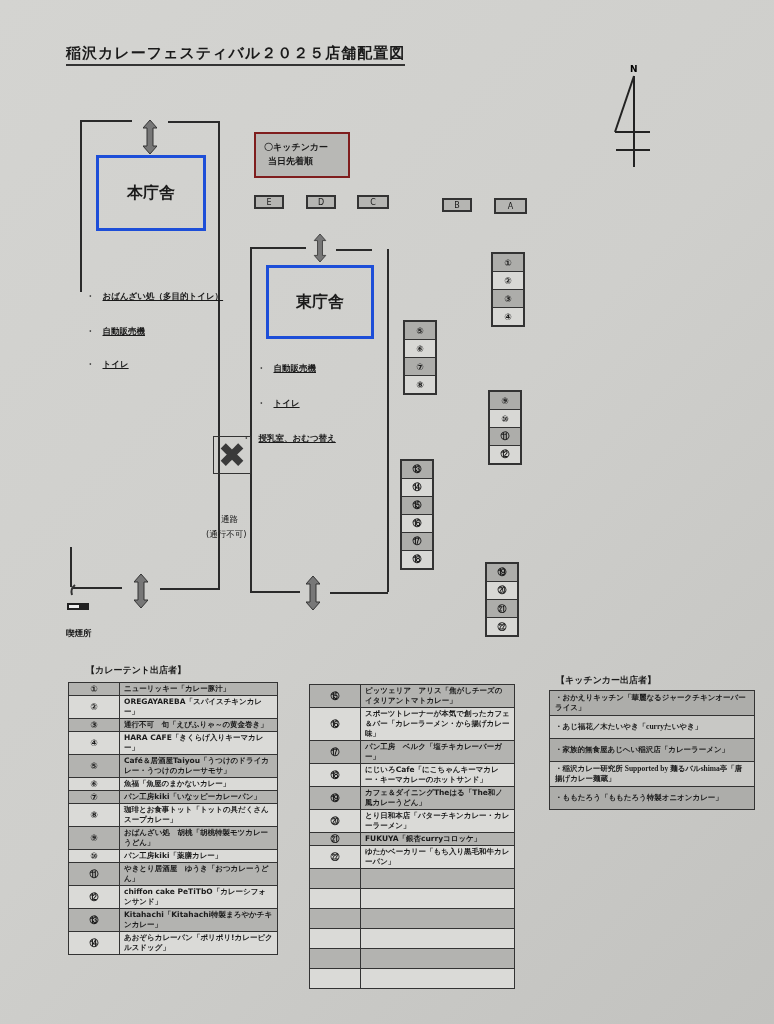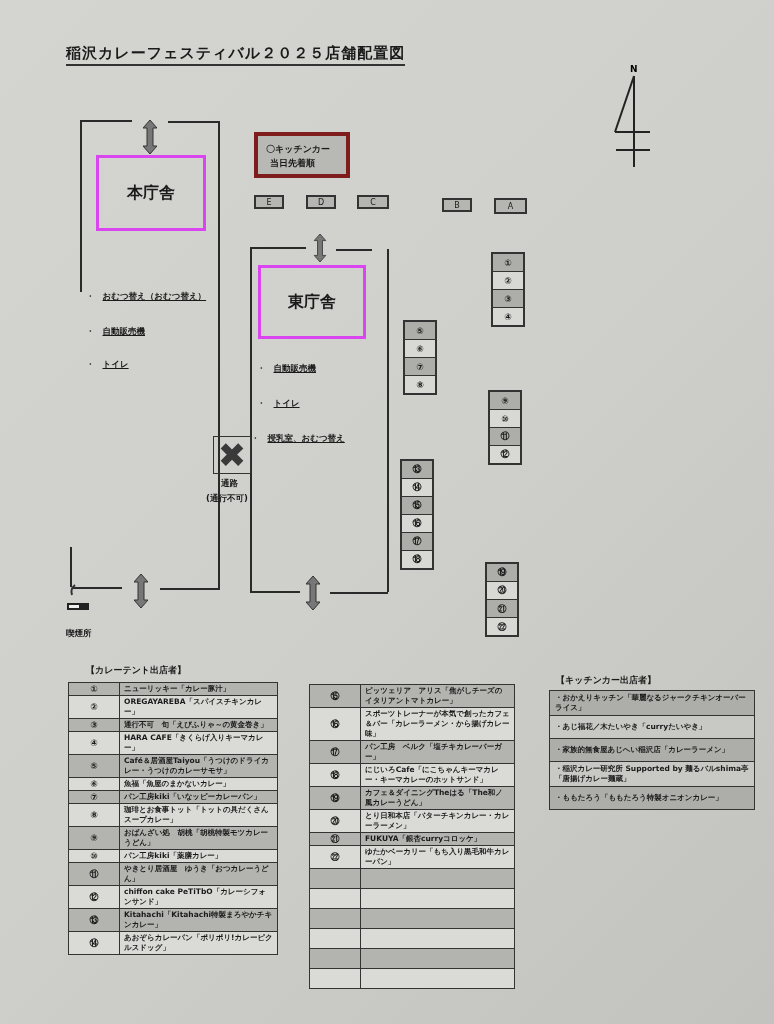--- a/index.html
+++ b/index.html
@@ -4,45 +4,45 @@
 <style>
   html,body{margin:0;padding:0;}
   body{width:774px;height:1024px;background:#c9c9c6;position:relative;overflow:hidden;
        font-family:"DejaVu Sans","Liberation Sans",sans-serif;color:#1a1a1a;}
   .paper{position:absolute;left:0;top:0;width:774px;height:1024px;
          background:linear-gradient(135deg,#d4d4d1 0%,#cfcfcc 50%,#c2c2bf 100%);}
   .abs{position:absolute;}
   .title{left:66px;top:44px;font-size:15px;font-weight:bold;letter-spacing:1px;
          border-bottom:2px solid #333;padding-bottom:1px;white-space:nowrap;}
   .line{position:absolute;background:#2a2a2a;}
-  .bldg{position:absolute;border:3px solid #d946ef;display:flex;align-items:center;justify-content:center;
+  .bldg{position:absolute;border:3px solid #1d4ed8;display:flex;align-items:center;justify-content:center;
         font-size:16px;font-weight:bold;}
-  .kbox{position:absolute;border:4px solid #7f1d1d;background:#b8b8b5;font-size:9px;font-weight:bold;
+  .kbox{position:absolute;border:2px solid #7f1d1d;background:#b8b8b5;font-size:9px;font-weight:bold;
         padding:6px 0 0 8px;box-sizing:border-box;line-height:14px;}
   .slot{position:absolute;width:30px;height:14px;border:2px solid #333;background:#b5b5b2;
         font-size:8px;display:flex;align-items:center;justify-content:center;box-sizing:border-box;}
   .stack{position:absolute;border:2px solid #333;width:34px;box-sizing:border-box;}
   .stall{height:17px;border-bottom:1px solid #333;display:flex;align-items:center;justify-content:center;
          font-size:9px;font-weight:bold;}
   .stall:last-child{border-bottom:none;}
   .stall.dark{background:#adadaa;}
   .stall.light{background:#d8d8d5;}
   .fac{position:absolute;font-size:8.5px;font-weight:bold;text-decoration:underline;white-space:nowrap;}
   .fac::before{content:"・";text-decoration:none;display:inline-block;margin-right:8px;}
   .arrow{position:absolute;width:14px;height:34px;}
   .xbox{position:absolute;left:213px;top:436px;width:36px;height:36px;border:1px solid #333;
         display:flex;align-items:center;justify-content:center;font-size:34px;color:#3a3a3a;font-weight:bold;}
-  .pass{position:absolute;font-size:8.5px;font-weight:bold;white-space:nowrap;}
+  .pass{position:absolute;font-size:8.5px;font-weight:normal;white-space:nowrap;margin-top:36px;}
   .sec{position:absolute;font-size:9px;font-weight:bold;}
   table.tb{position:absolute;border-collapse:collapse;font-size:7.5px;font-weight:bold;}
   table.tb td{border:1px solid #333;padding:1px 4px;line-height:10px;}
   table.tb td.num{width:42px;text-align:center;font-size:9px;}
   table.tb tr.dark td{background:#b3b3b0;}
   table.tb tr.light td{background:#dadad7;}
-  table.kt{position:absolute;border-collapse:collapse;font-size:7.5px;font-weight:bold;width:206px;}
+  table.kt{position:absolute;border-collapse:collapse;font-size:7.5px;font-weight:bold;width:206px;font-family:Liberation Serif, serif;}
   table.kt td{border:1px solid #333;padding:2px 5px;line-height:10px;height:18px;}
   table.kt tr.dark td{background:#adadaa;}
   table.kt tr.light td{background:#c8c8c5;}
   .compass{position:absolute;left:610px;top:62px;width:50px;height:110px;}
 </style>
 </head>
 <body>
 <div class="paper"></div>
 
 <div class="abs title">稲沢カレーフェスティバル２０２５店舗配置図</div>
@@ -65,21 +65,21 @@
 
 <div class="bldg" style="left:96px;top:155px;width:104px;height:70px;">本庁舎</div>
 
 <div class="line" style="left:250px;top:247px;width:2px;height:345px;"></div>
 <div class="line" style="left:250px;top:247px;width:56px;height:2px;"></div>
 <div class="line" style="left:336px;top:249px;width:36px;height:2px;"></div>
 <div class="line" style="left:387px;top:249px;width:2px;height:343px;"></div>
 <div class="line" style="left:250px;top:591px;width:50px;height:2px;"></div>
 <div class="line" style="left:330px;top:592px;width:58px;height:2px;"></div>
 
-<div class="bldg" style="left:258px;top:265px;width:102px;height:68px;">東庁舎</div>
+<div class="bldg" style="left:266px;top:265px;width:102px;height:68px;">東庁舎</div>
 
 <svg class="arrow" style="left:143px;top:120px;" viewBox="0 0 14 34">
   <polygon points="7,0 14,8 10,8 10,26 14,26 7,34 0,26 4,26 4,8 0,8" fill="#777" stroke="#333" stroke-width="1"></polygon>
 </svg>
 <svg class="arrow" style="left:313px;top:234px;height:28px;" viewBox="0 0 14 34">
   <polygon points="7,0 14,8 10,8 10,26 14,26 7,34 0,26 4,26 4,8 0,8" fill="#777" stroke="#333" stroke-width="1"></polygon>
 </svg>
 <svg class="arrow" style="left:134px;top:574px;" viewBox="0 0 14 34">
   <polygon points="7,0 14,8 10,8 10,26 14,26 7,34 0,26 4,26 4,8 0,8" fill="#777" stroke="#333" stroke-width="1"></polygon>
 </svg>
@@ -90,27 +90,27 @@
 <div class="kbox" style="left:254px;top:132px;width:96px;height:46px;">
   <div>〇キッチンカー</div>
   <div style="padding-left:4px;">当日先着順</div>
 </div>
 <div class="slot" style="left:254px;top:195px;">E</div>
 <div class="slot" style="left:306px;top:195px;">D</div>
 <div class="slot" style="left:357px;top:195px;width:32px;">C</div>
 <div class="slot" style="left:442px;top:198px;">B</div>
 <div class="slot" style="left:494px;top:198px;width:33px;height:16px;">A</div>
 
-<div class="fac" style="left:86px;top:291px;">おむつ替え（おむつ替え）</div>
+<div class="fac" style="left:86px;top:291px;">おばんざい処（多目的トイレ）</div>
 <div class="fac" style="left:86px;top:326px;">自動販売機</div>
 <div class="fac" style="left:86px;top:359px;">トイレ</div>
 
 <div class="fac" style="left:257px;top:363px;">自動販売機</div>
 <div class="fac" style="left:257px;top:398px;">トイレ</div>
-<div class="fac" style="left:251px;top:433px;">授乳室、おむつ替え</div>
+<div class="fac" style="left:242px;top:433px;">授乳室、おむつ替え</div>
 
 <div class="xbox">✖</div>
 <div class="pass" style="left:221px;top:478px;">通路</div>
 <div class="pass" style="left:206px;top:493px;">(通行不可)</div>
 
 <svg class="abs" style="left:66px;top:583px;width:24px;height:30px;" viewBox="0 0 24 30">
   <path d="M6,12 Q4,6 9,2" stroke="#333" stroke-width="2" fill="none"></path>
   <rect x="1" y="20" width="22" height="7" fill="#222"></rect>
   <rect x="3" y="22" width="10" height="3" fill="#eee"></rect>
 </svg>

